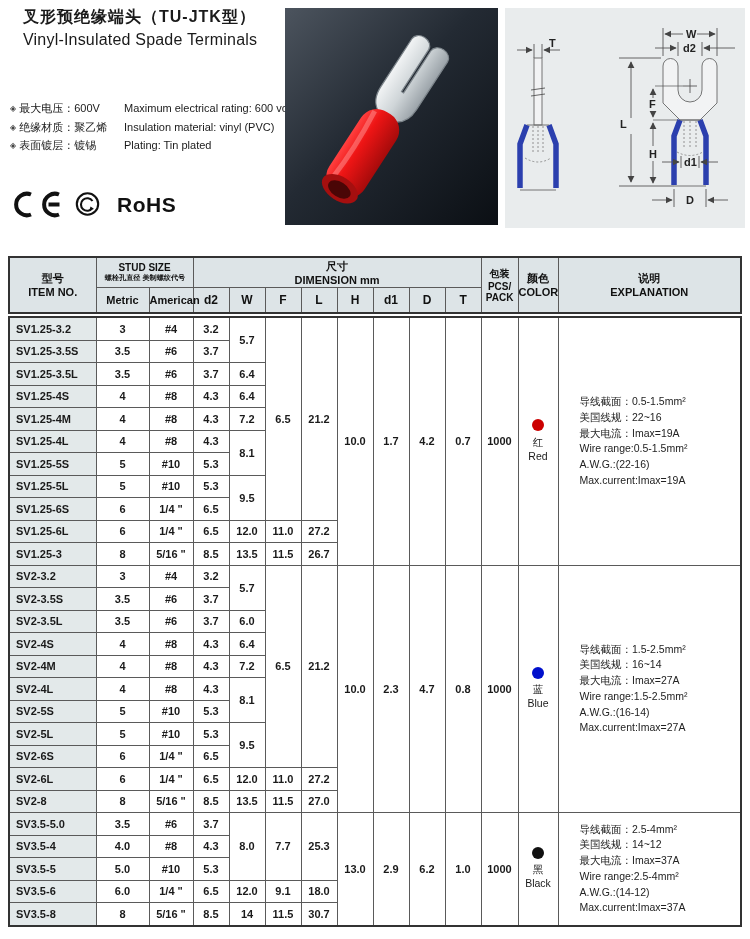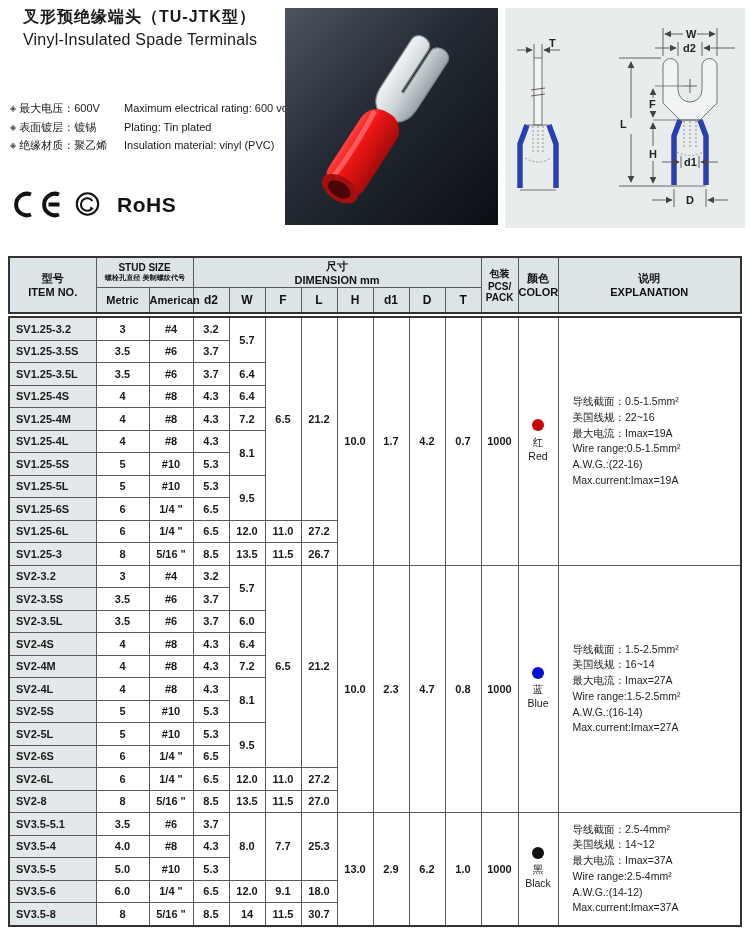--- a/index.html
+++ b/index.html
@@ -29,44 +29,44 @@
   #body-table{position:absolute;left:8px;top:316px;width:734px;border:2px solid #333;}
   #head-table th{border:1px solid #5a5a5a;background:#dde4e7;padding:1px 0;
     font-size:11px;font-weight:bold;text-align:center;color:#111;}
   #head-table .h-zh{font-size:11px;}
   #head-table .h-sub{font-size:7.5px;font-weight:bold;transform:scale(0.95);white-space:nowrap;}
   #head-table .h-dim2{font-size:12px;}
   #body-table td{border:1px solid #5a5a5a;height:21.5px;padding:0;
     font-size:11px;font-weight:bold;text-align:center;vertical-align:middle;color:#1a1a1a;}
   #body-table td.item{background:#e3e9ea;text-align:left;padding-left:6px;}
   #body-table td.expl{font-weight:normal;font-size:10.5px;text-align:left;
-    padding:4px 4px 4px 14px;line-height:1.5;color:#222;}
+    padding:4px 4px 4px 21px;line-height:1.5;color:#222;}
   #body-table td.colorcell{font-weight:normal;font-size:10.5px;line-height:1.3;}
   .dot{display:inline-block;width:12px;height:12px;border-radius:50%;margin-bottom:1px;}
 </style>
 </head>
 <body>
 
 <div class="titleblock">
   <div class="title-zh">叉形预绝缘端头（TU-JTK型）</div>
   <div class="title-en">Vinyl-Insulated Spade Terminals</div>
 </div>
 
 <div class="specs">
   <div class="spec-row">
     <span class="spec-zh"><span class="bullet">◈</span><span>最大电压：600V</span></span>
     <span>Maximum electrical rating: 600 volts</span>
   </div>
   <div class="spec-row">
+    <span class="spec-zh"><span class="bullet">◈</span><span>绝缘材质：聚乙烯</span></span>
+    <span>Insulation material: vinyl (PVC)</span>
+  </div>
+  <div class="spec-row">
     <span class="spec-zh"><span class="bullet">◈</span><span>表面镀层：镀锡</span></span>
     <span>Plating: Tin plated</span>
-  </div>
-  <div class="spec-row">
-    <span class="spec-zh"><span class="bullet">◈</span><span>绝缘材质：聚乙烯</span></span>
-    <span>Insulation material: vinyl (PVC)</span>
   </div>
 </div>
 
 <div class="logos">
   <svg width="54" height="27" viewBox="0 0 54 27">
     <path d="M21,3.5 A10.8,10.8 0 1 0 21,23.5" fill="none" stroke="#111" stroke-width="4"></path>
     <path d="M49,3.5 A10.8,10.8 0 1 0 49,23.5" fill="none" stroke="#111" stroke-width="4"></path>
     <path d="M38.5,13.5 L49.5,13.5" fill="none" stroke="#111" stroke-width="4"></path>
   </svg>
   <svg width="27" height="27" viewBox="0 0 27 27" style="margin-left:10px">
@@ -449,21 +449,21 @@
       <tr>
         <td class="item">SV2-8</td>
         <td>8</td>
         <td>5/16 "</td>
         <td>8.5</td>
         <td>13.5</td>
         <td>11.5</td>
         <td>27.0</td>
       </tr>
       <tr>
-        <td class="item">SV3.5-5.1</td>
+        <td class="item">SV3.5-5.0</td>
         <td>3.5</td>
         <td>#6</td>
         <td>3.7</td>
         <td rowspan="3">8.0</td>
         <td rowspan="3">7.7</td>
         <td rowspan="3">25.3</td>
         <td rowspan="5">13.0</td>
         <td rowspan="5">2.9</td>
         <td rowspan="5">6.2</td>
         <td rowspan="5">1.0</td>

